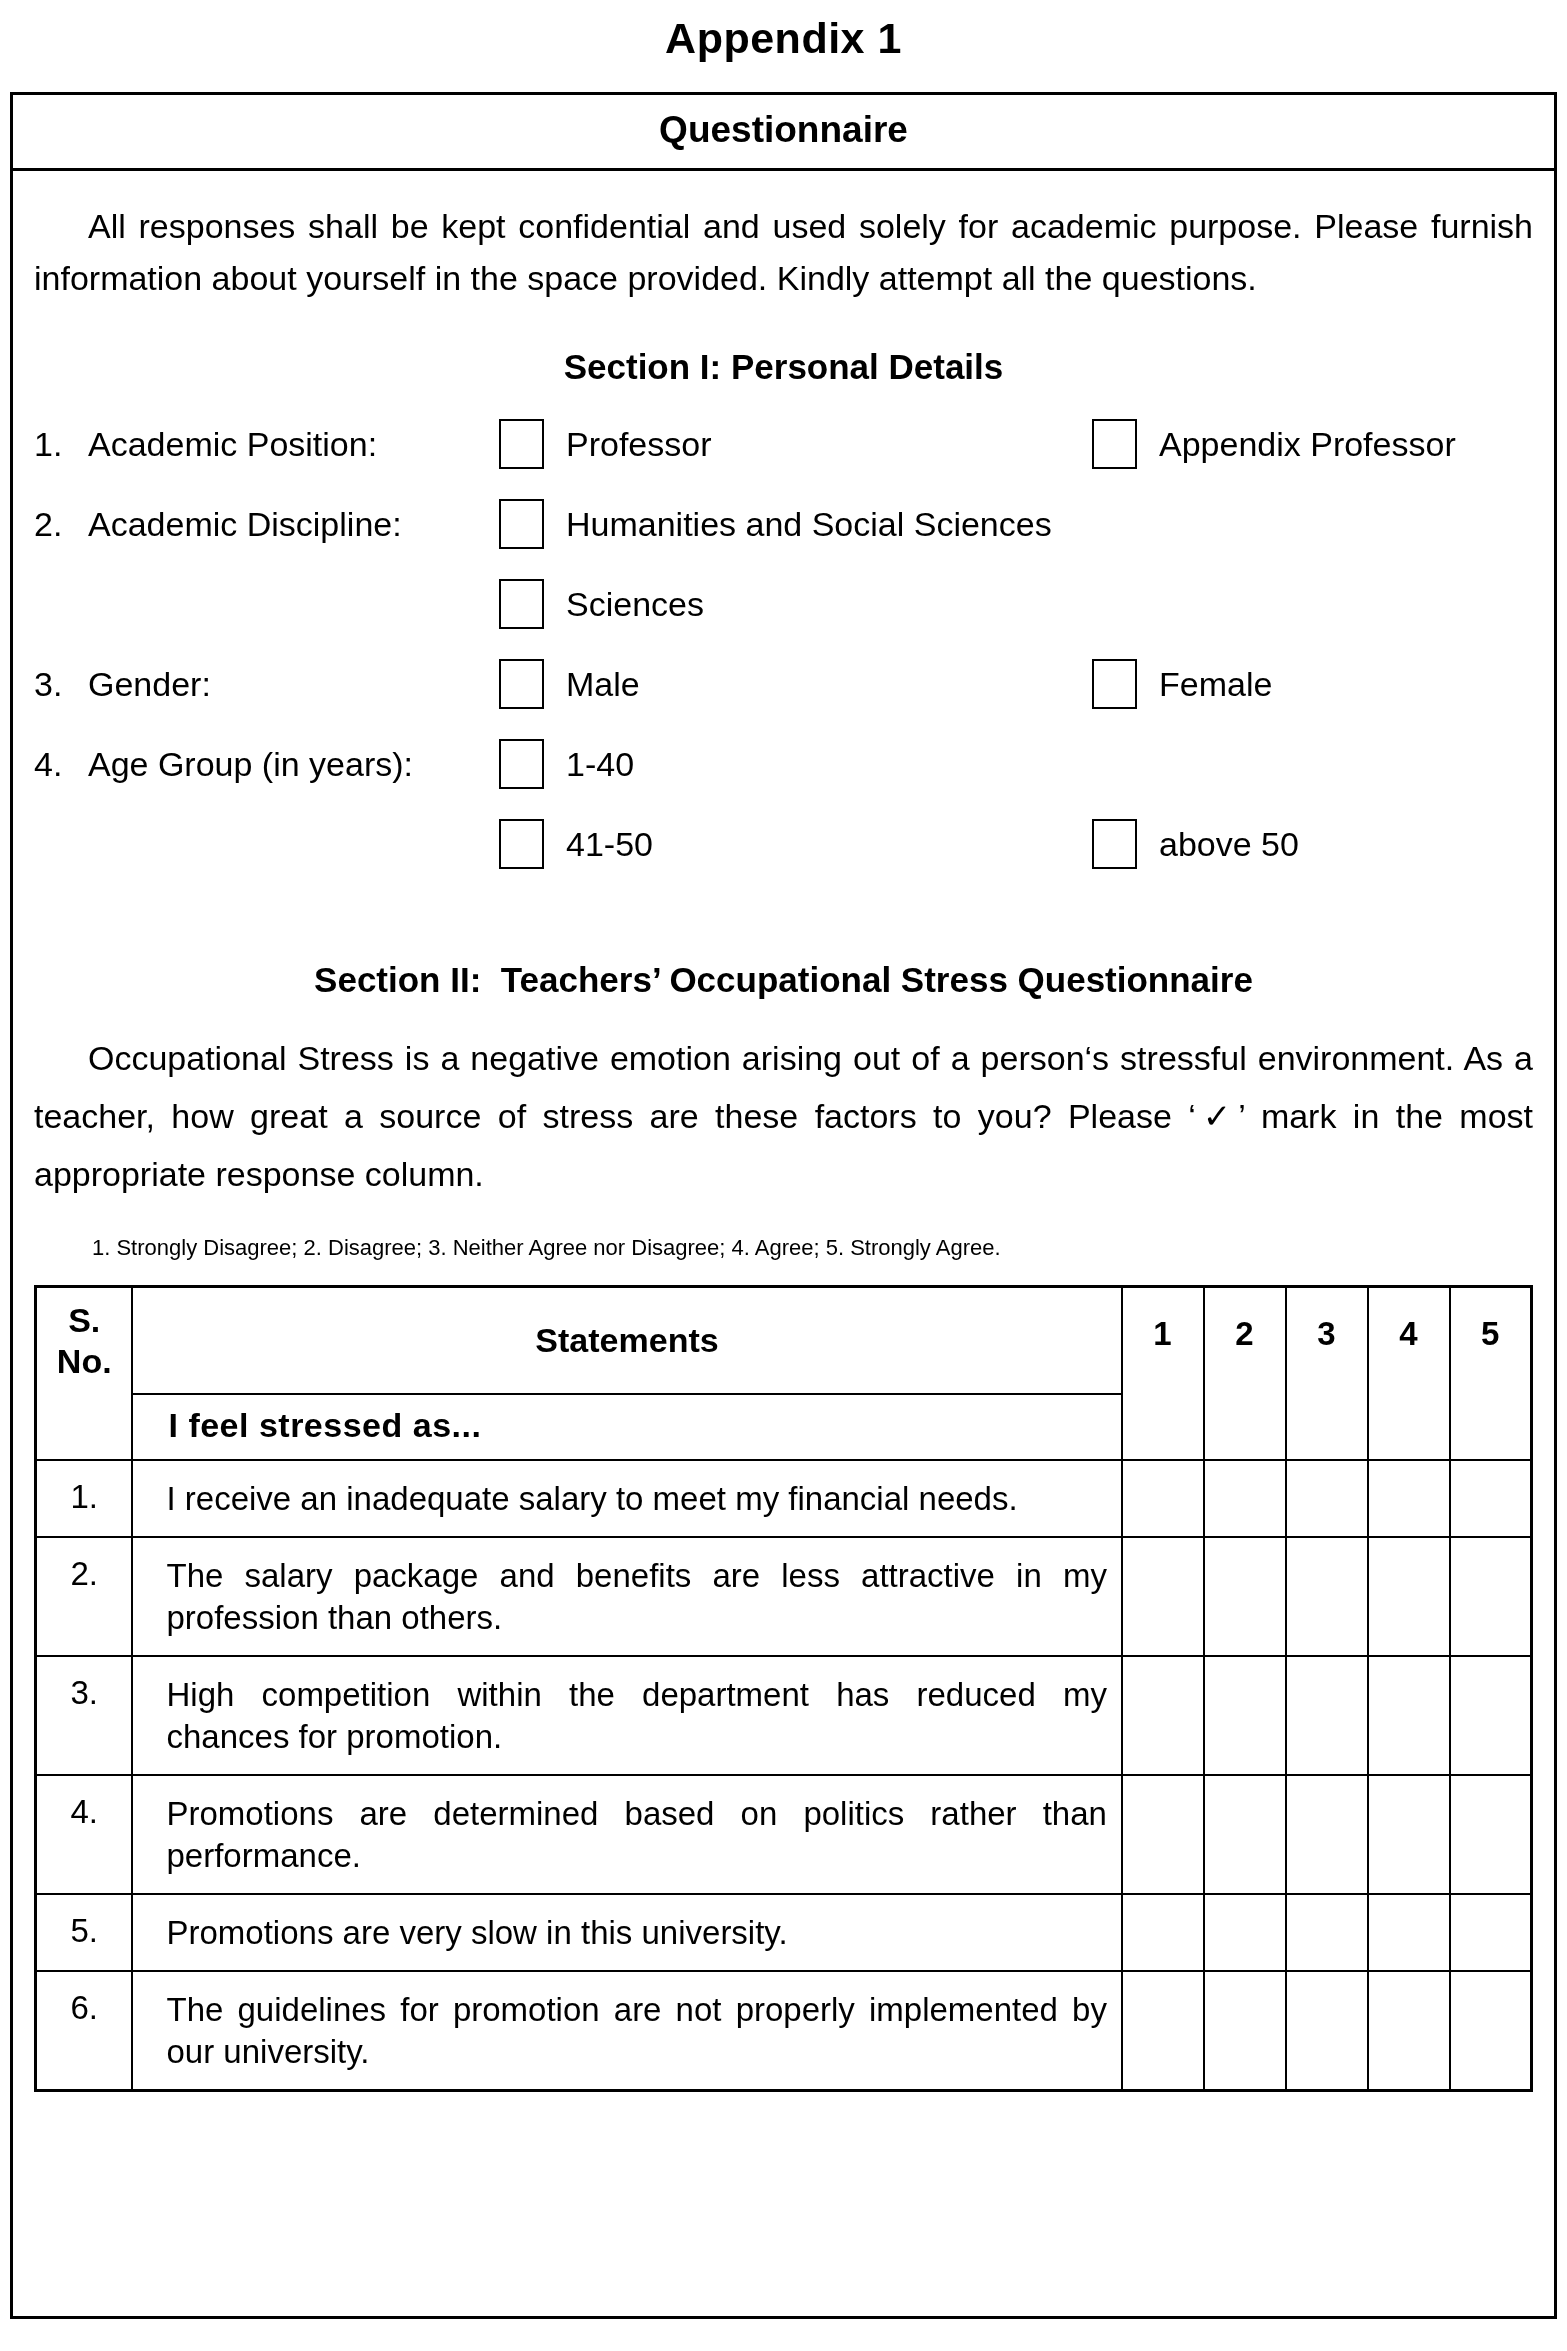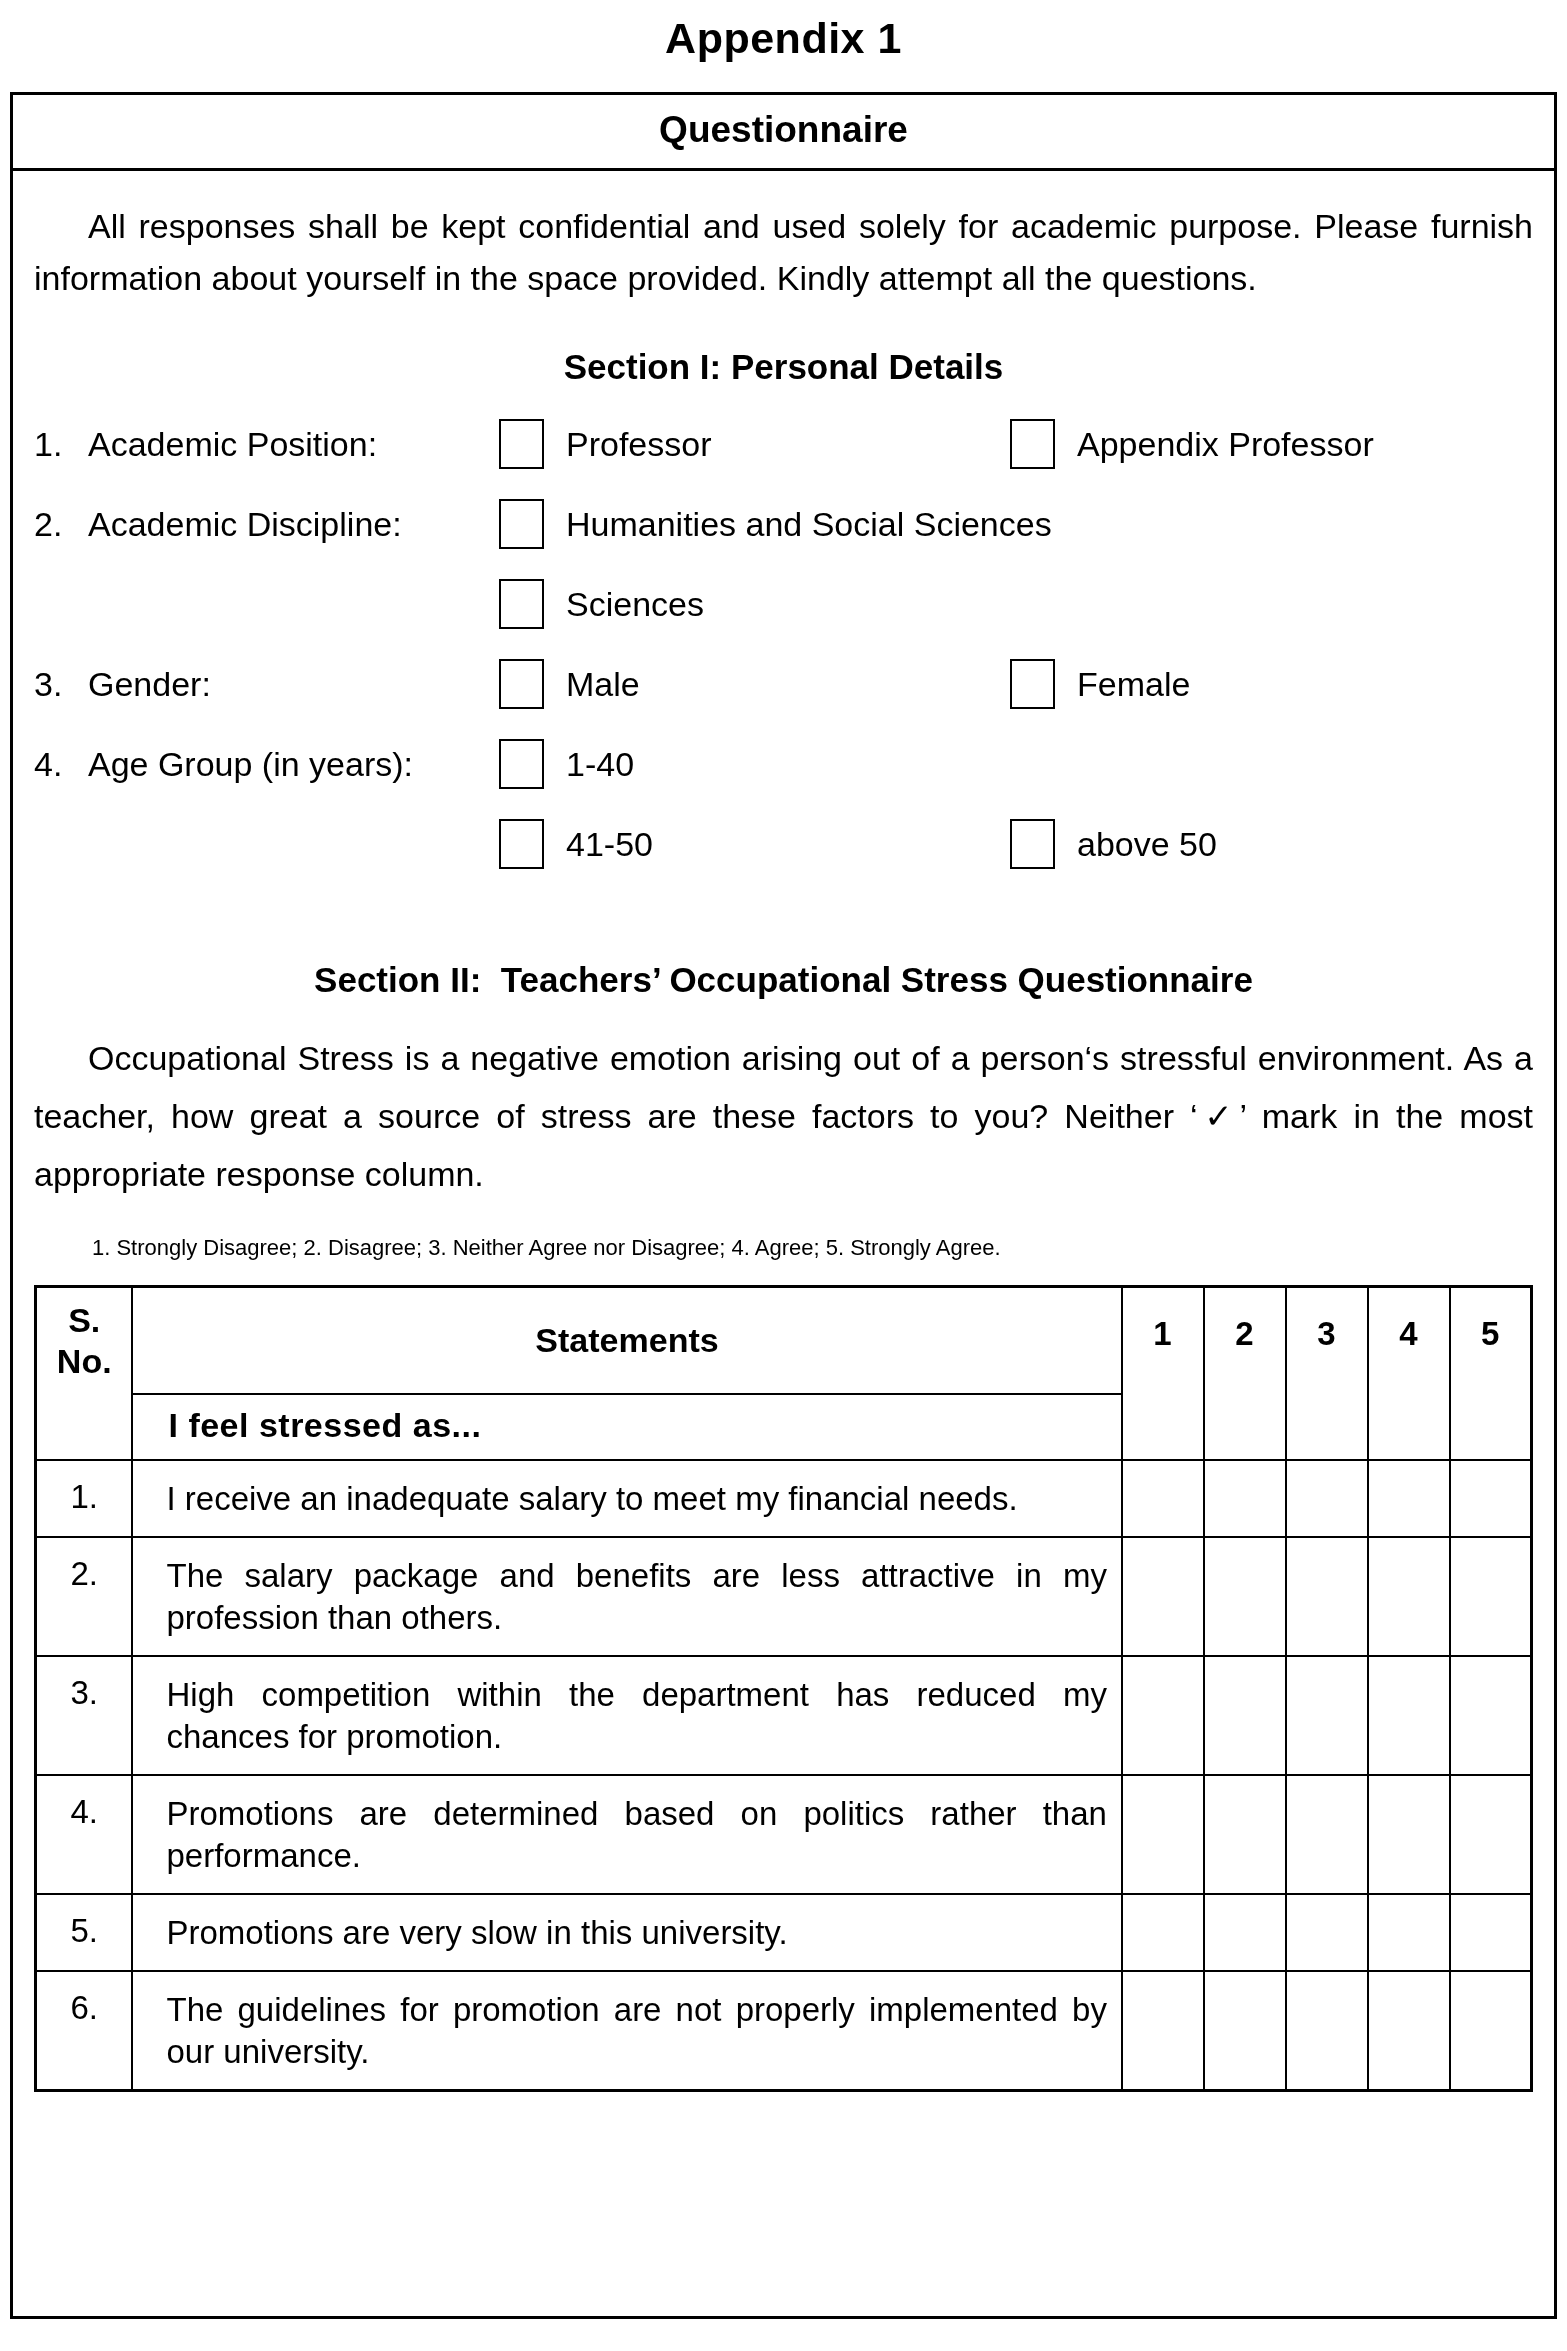--- a/index.html
+++ b/index.html
@@ -34,21 +34,21 @@
   .sec-heading {
     font-size:35px; font-weight:bold; text-align:center;
     white-space:pre-wrap;
   }
   .s1-heading { margin-top:43px; }
   .s1-rows { margin-top:17.5px; }
   .s1-row { height:80px; display:flex; align-items:center; font-size:34px; }
   .s1-num { width:54px; flex:none; }
   .s1-q { width:411px; flex:none; }
   .s1-opt { display:flex; align-items:center; }
-  .s1-opt.col1 { width:511px; flex:none; }
+  .s1-opt.col1 { width:593px; flex:none; }
   .cb {
     width:45px; height:50px; border:2.9px solid #000;
     flex:none; background:#fff;
   }
   .s1-opt .lbl { margin-left:22px; white-space:nowrap; }
   .s2-heading { margin-top:76px; }
   .s2-intro {
     margin-top:29px; font-size:34px; line-height:58px;
     text-align:justify; text-indent:54px;
   }
@@ -162,21 +162,21 @@
         <span class="s1-opt">
           <span class="cb"></span>
           <span class="lbl">above 50</span>
         </span>
       </div>
 
     </div>
 
     <div class="sec-heading s2-heading">Section II:  Teachers’ Occupational Stress Questionnaire</div>
 
-    <p class="s2-intro">Occupational Stress is a negative emotion arising out of a person‘s stressful environment. As a teacher, how great a source of stress are these factors to you? Neither ‘✓’ mark in the most appropriate response column.</p>
+    <p class="s2-intro">Occupational Stress is a negative emotion arising out of a person‘s stressful environment. As a teacher, how great a source of stress are these factors to you? Please ‘✓’ mark in the most appropriate response column.</p>
 
     <p class="scale-note">1. Strongly Disagree; 2. Disagree; 3. Neither Agree nor Disagree; 4. Agree; 5. Strongly Agree.</p>
 
     <table class="stress">
       <thead>
         <tr>
           <th class="sno" rowspan="2">S.
 No.</th>
           <th class="stmt-head">Statements</th>
           <th class="rate-head" rowspan="2">1</th>

